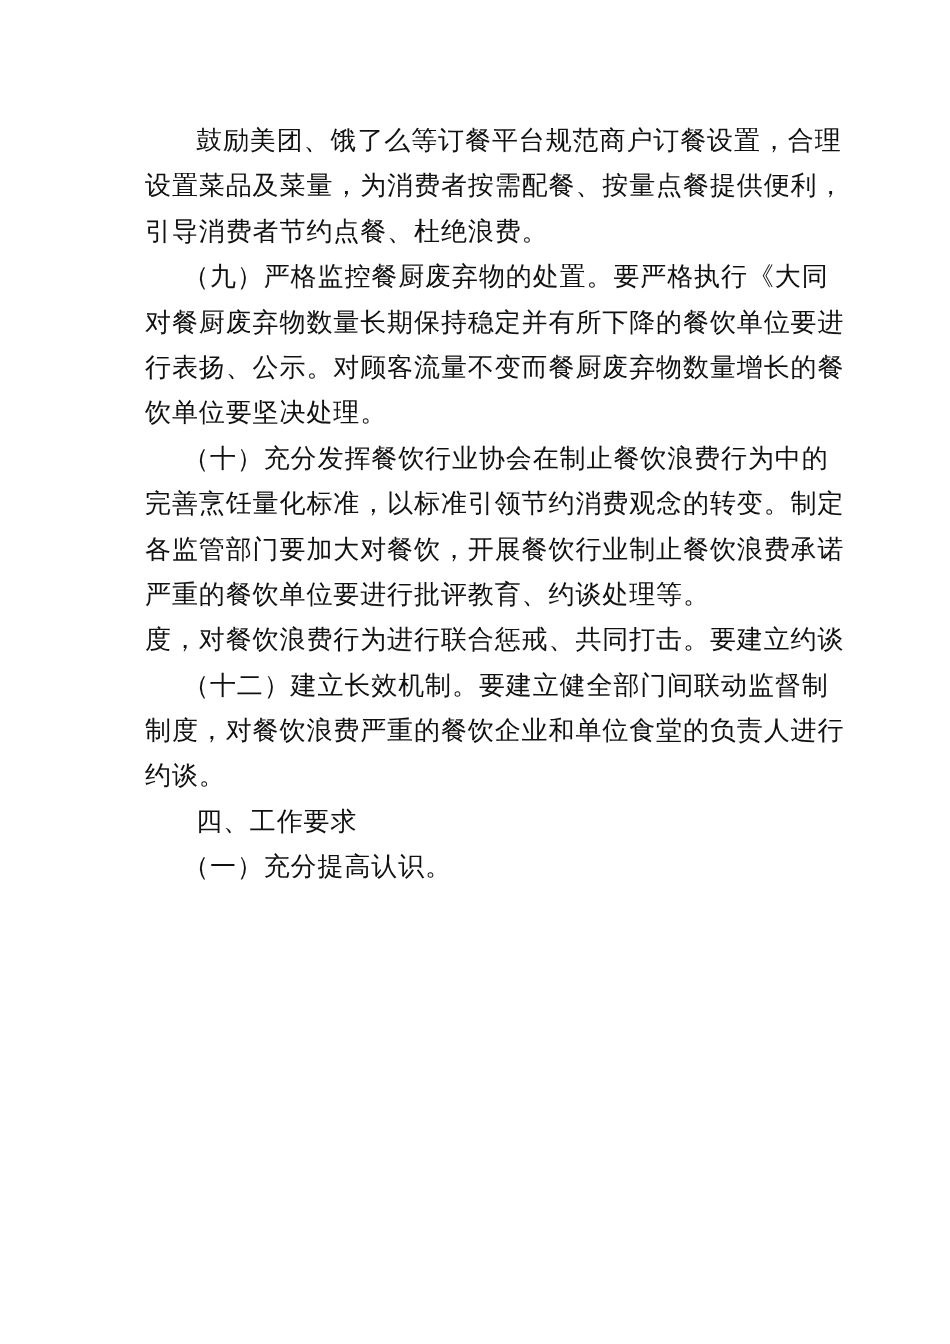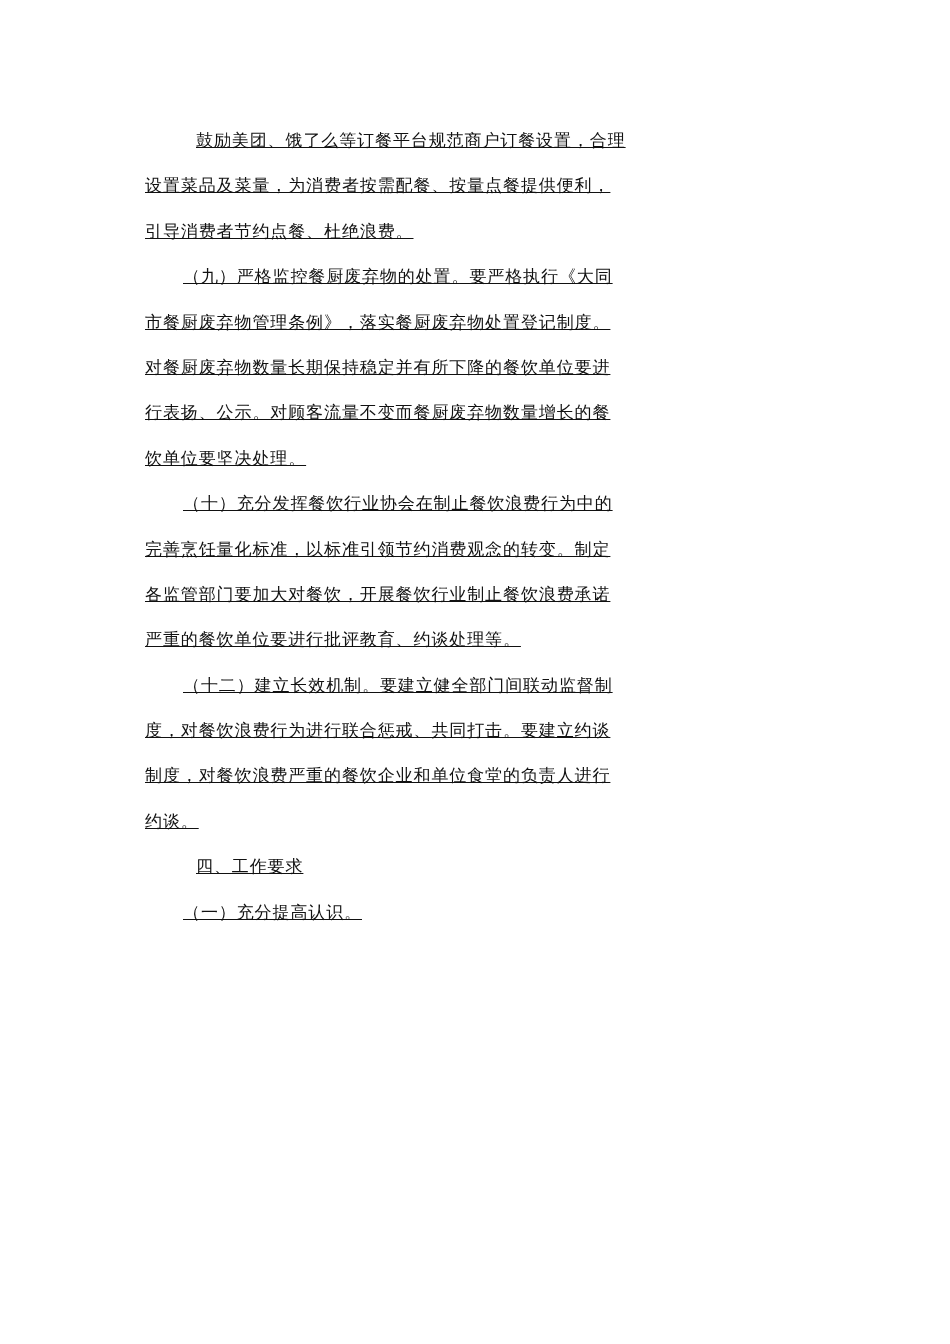--- a/index.html
+++ b/index.html
@@ -18,24 +18,23 @@
     .page {
       position: absolute;
       left: 145px;
       top: 118px;
       width: 670px;
     }
     .line {
       display: block;
       height: 45.4px;
       line-height: 45.4px;
-      font-size: 17px;
+      font-size: 26px;
       white-space: nowrap;
       letter-spacing: 0.9px;
-      text-decoration: underline;
     }
     .indent {
       padding-left: 51px;
     }
     .indent-paren {
       padding-left: 38px;
     }
   </style>
 </head>
 <body>
@@ -43,39 +42,38 @@
 <div class="page">
 
   <div>
     <span class="line indent">鼓励美团、饿了么等订餐平台规范商户订餐设置，合理</span>
     <span class="line">设置菜品及菜量，为消费者按需配餐、按量点餐提供便利，</span>
     <span class="line">引导消费者节约点餐、杜绝浪费。</span>
   </div>
 
   <div>
     <span class="line indent-paren">（九）严格监控餐厨废弃物的处置。要严格执行《大同</span>
-    <span class="line">市餐厨废弃物管理条例》，落实餐厨废弃物处置登记制度。</span>
     <span class="line">对餐厨废弃物数量长期保持稳定并有所下降的餐饮单位要进</span>
     <span class="line">行表扬、公示。对顾客流量不变而餐厨废弃物数量增长的餐</span>
     <span class="line">饮单位要坚决处理。</span>
   </div>
 
   <div>
     <span class="line indent-paren">（十）充分发挥餐饮行业协会在制止餐饮浪费行为中的</span>
     <span class="line">完善烹饪量化标准，以标准引领节约消费观念的转变。制定</span>
     <span class="line">各监管部门要加大对餐饮，开展餐饮行业制止餐饮浪费承诺</span>
   </div>
 
   <div>
     <span class="line">严重的餐饮单位要进行批评教育、约谈处理等。</span>
   </div>
 
   <div>
+    <span class="line">度，对餐饮浪费行为进行联合惩戒、共同打击。要建立约谈</span>
     <span class="line indent-paren">（十二）建立长效机制。要建立健全部门间联动监督制</span>
-    <span class="line">度，对餐饮浪费行为进行联合惩戒、共同打击。要建立约谈</span>
     <span class="line">制度，对餐饮浪费严重的餐饮企业和单位食堂的负责人进行</span>
     <span class="line">约谈。</span>
   </div>
 
   <div>
     <span class="line indent">四、工作要求</span>
   </div>
 
   <div>
     <span class="line indent-paren">（一）充分提高认识。</span>

